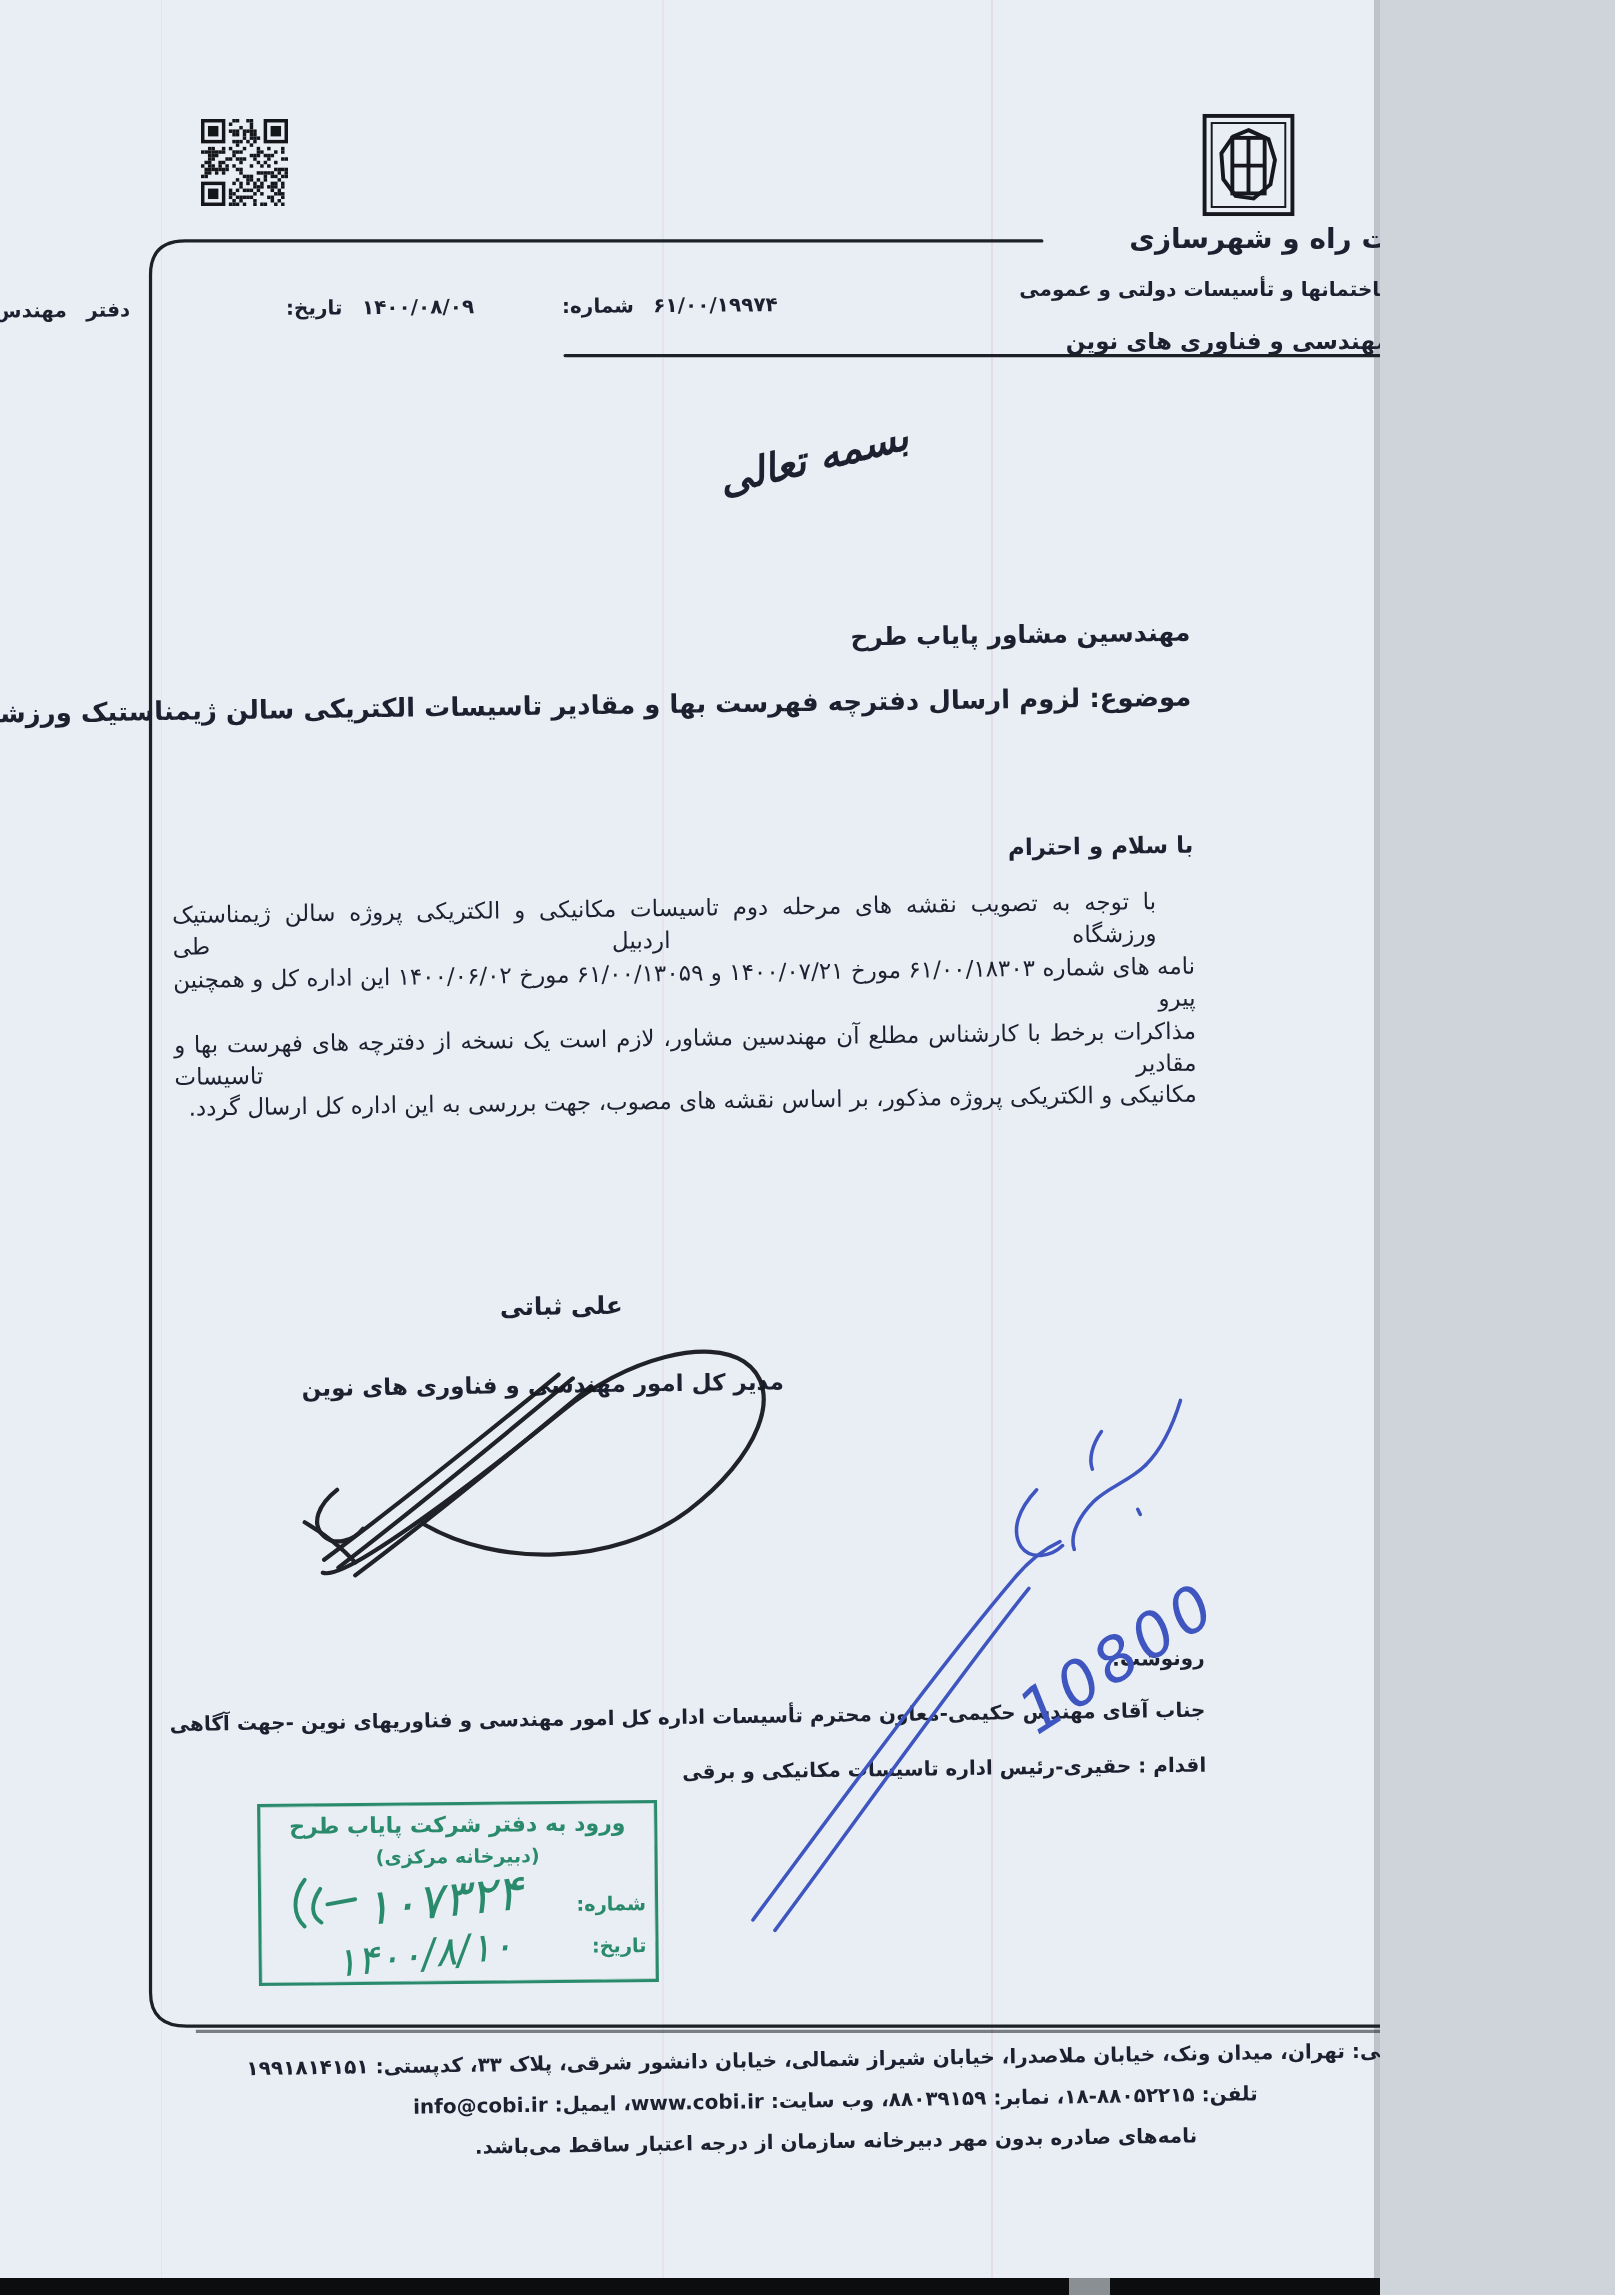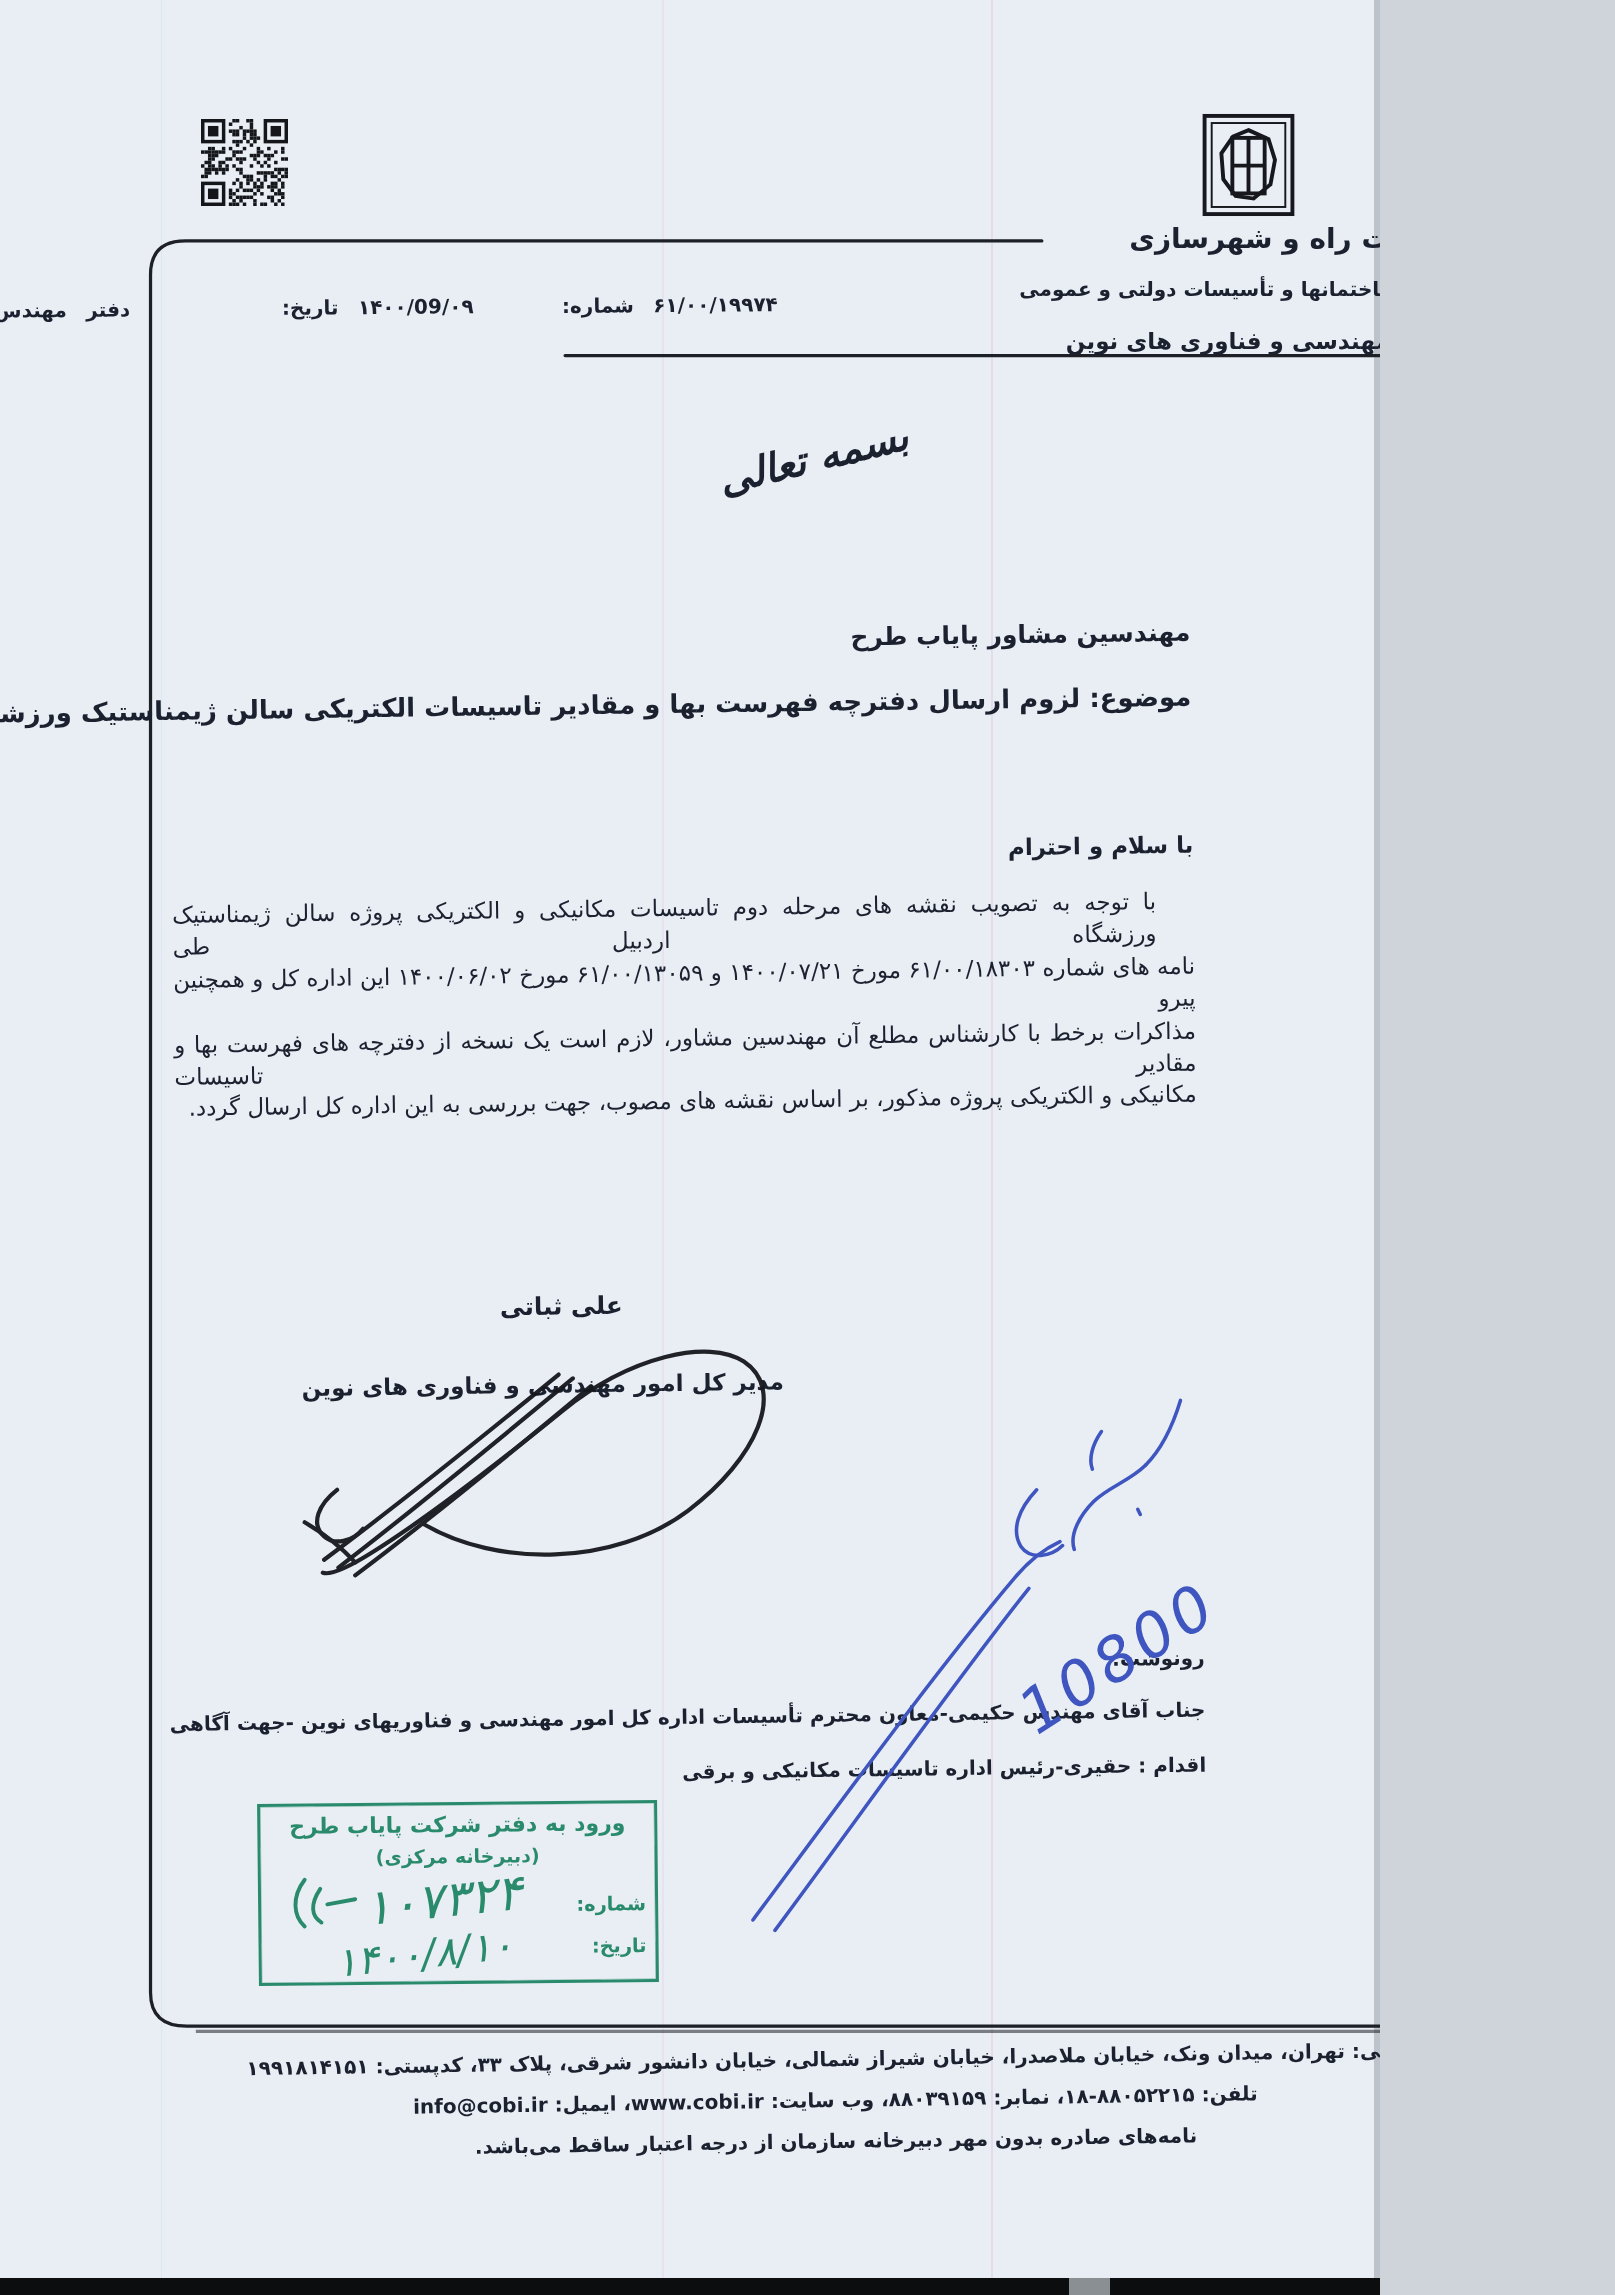--- a/index.html
+++ b/index.html
@@ -278,21 +278,21 @@
   <div class="abs rtl ink nowrap hdr-ministry">وزارت راه و شهرسازی</div>
   <div class="abs rtl ink nowrap hdr-org">سازمان مجری ساختمانها و تأسیسات دولتی و عمومی</div>
   <div class="abs rtl ink nowrap hdr-dept">اداره کل امور مهندسی و فناوری های نوین</div>
 
   <div class="abs ink meta-item meta-number" style="transform:rotate(-0.5deg);">
     <span>شماره:</span>
     <span>۶۱/۰۰/۱۹۹۷۴</span>
   </div>
   <div class="abs ink meta-item meta-date" style="transform:rotate(-0.5deg);">
     <span>تاریخ:</span>
-    <span>۱۴۰۰/09/۰۹</span>
+    <span>۱۴۰۰/۰۸/۰۹</span>
   </div>
   <div class="abs ink meta-item meta-attach" style="transform:rotate(-0.5deg);">
     <span>مهندس:</span>
     <span>دفتر</span>
   </div>
 
   <svg class="abs" style="left:0;top:0;" width="1616" height="2295" viewBox="0 0 2494 3543">
     <path d="M 1608 372 L 286 372 Q 232 372 232 424 L 232 3076 Q 232 3128 288 3128 L 2212 3128 Q 2268 3128 2268 3074 L 2268 602 Q 2268 549 2214 549 L 872 549" fill="none" stroke="#1d2026" stroke-width="5" stroke-linecap="round"></path>
     <path d="M 302 3136 L 2198 3136" fill="none" stroke="#1d2026" stroke-width="5" opacity="0.55"></path>
   </svg>

